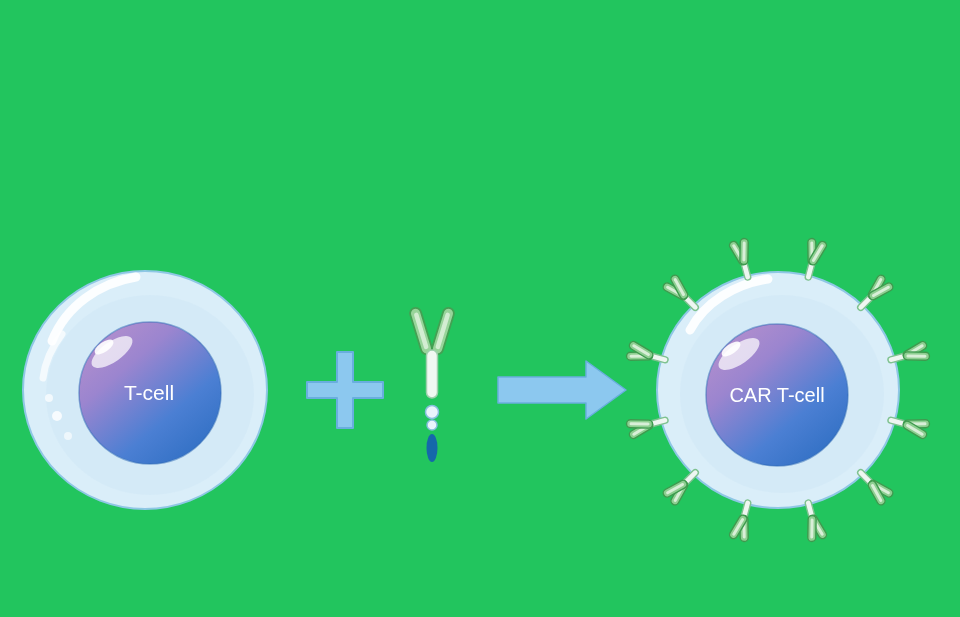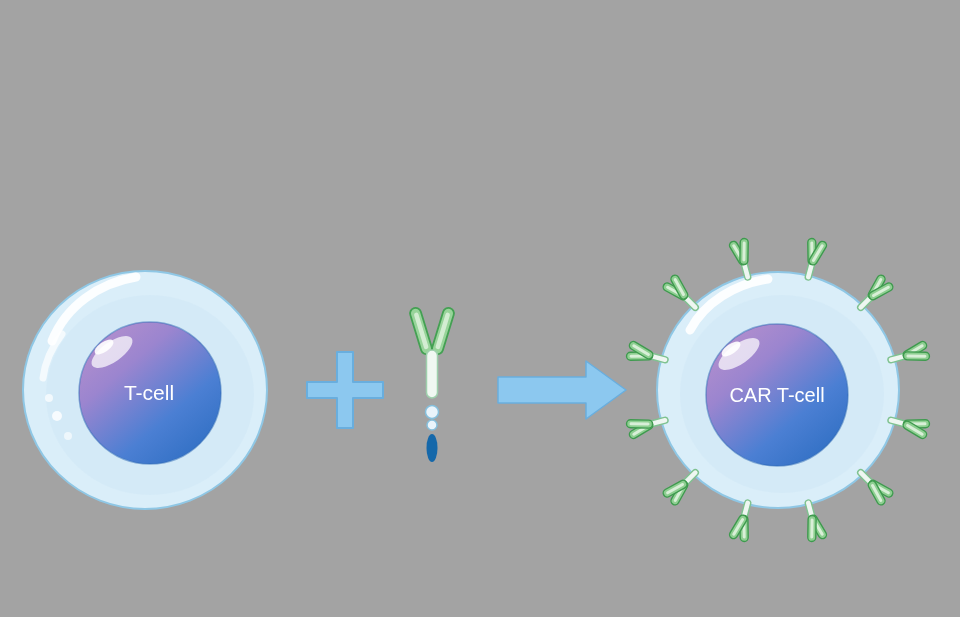--- a/index.html
+++ b/index.html
@@ -5,21 +5,21 @@
   html, body {
     margin: 0;
     padding: 0;
     background: #ffffff;
     font-family: "Liberation Sans", sans-serif;
   }
   .stage {
     position: relative;
     width: 960px;
     height: 617px;
-    background: #a3a3a3;
+    background: #22c55e;
     overflow: hidden;
   }
   svg { display: block; }
   .cell-label {
     font-family: "Liberation Sans", sans-serif;
     fill: #ffffff;
     text-anchor: middle;
   }
 </style>
 </head>

